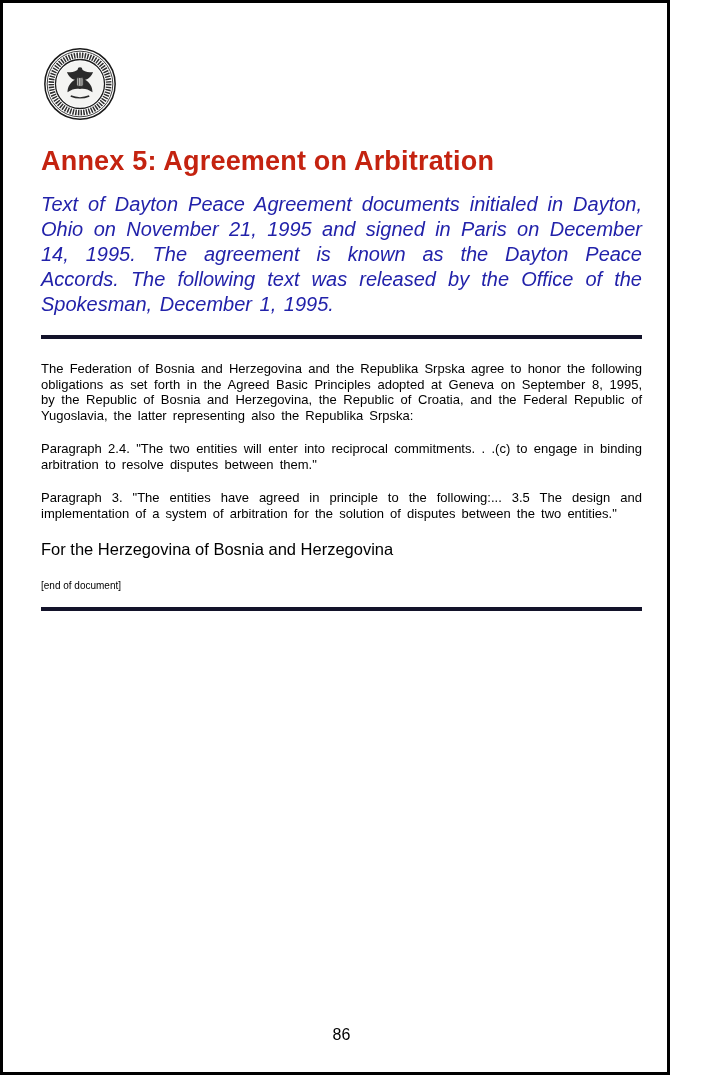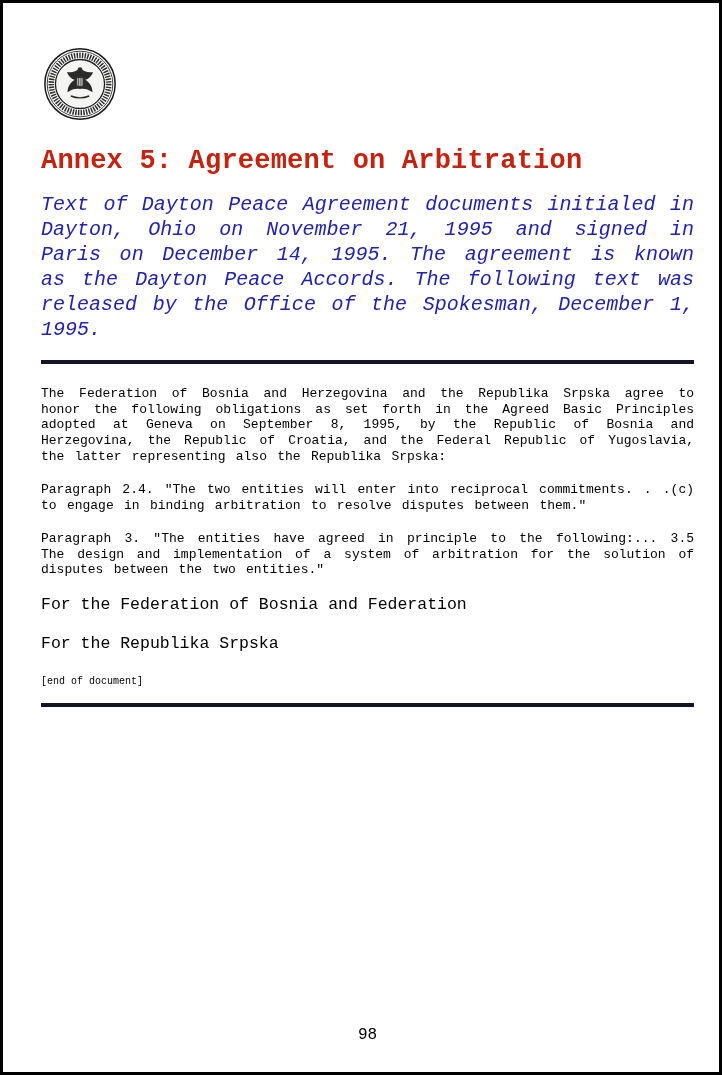--- a/index.html
+++ b/index.html
@@ -2,29 +2,29 @@
 <html style="--title_red: #c42310; --intro_blue: #2222aa; --rule: #13132a; --body: #000000;"><head>
 <meta charset="utf-8">
 <style>
   html, body {
     margin: 0;
     padding: 0;
     background: #ffffff;
   }
   .page {
     position: relative;
-    width: 722px;
+    width: 670px;
     height: 1075px;
     box-sizing: border-box;
     border: 3px solid #000000;
     background: #ffffff;
     padding: 42px 25px 22px 38px;
     display: flex;
     flex-direction: column;
-    font-family: Liberation Mono, monospace;
+    font-family: Liberation Sans, sans-serif;
     color: var(--body, #000);
   }
   .seal {
     width: 74px;
     height: 74px;
     margin: 2px 0 0 2px;
     flex: 0 0 auto;
   }
   .title {
     color: var(--title_red, #c42310);
@@ -100,22 +100,21 @@
   <h1 class="title">Annex 5: Agreement on Arbitration</h1>
 
   <p class="intro">Text  of Dayton Peace Agreement documents initialed in Dayton, Ohio on November 21, 1995 and signed in Paris on December 14,  1995. The agreement is known as the Dayton Peace Accords. The following text was released by the Office of the Spokesman, December 1, 1995.</p>
 
   <div class="rule rule-top"></div>
 
   <p class="body-para">The Federation of Bosnia and Herzegovina and the Republika  Srpska agree to honor the following obligations as set forth in the Agreed Basic Principles adopted at Geneva on September  8, 1995, by the Republic of Bosnia and Herzegovina, the Republic of Croatia, and the Federal Republic of Yugoslavia, the latter representing also the Republika Srpska:</p>
   <p class="body-para">Paragraph 2.4. "The two entities will  enter into reciprocal commitments. . .(c) to engage in binding arbitration to resolve disputes between them."</p>
   <p class="body-para">Paragraph 3. "The entities have agreed in  principle to the following:... 3.5 The design and implementation of a system of arbitration for the solution of disputes between the two entities."</p>
 
-  <p class="sig-line">For the Federation of Bosnia and Federation</p>
-  <p class="sig-line">For the Republika Srpska</p>
+  <p class="sig-line">For the Herzegovina of Bosnia and Herzegovina</p>
 
   <p class="endnote">[end of document]</p>
 
   <div class="rule rule-bottom"></div>
 
-  <div class="page-number">98</div>
+  <div class="page-number">86</div>
 
 </div>
 
 </body></html>

